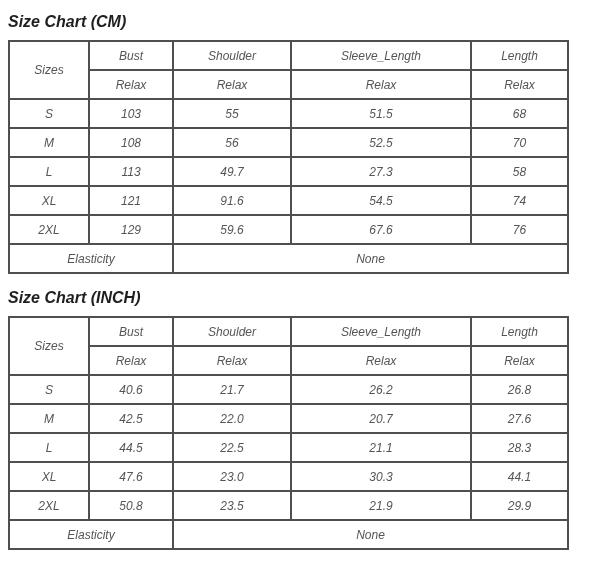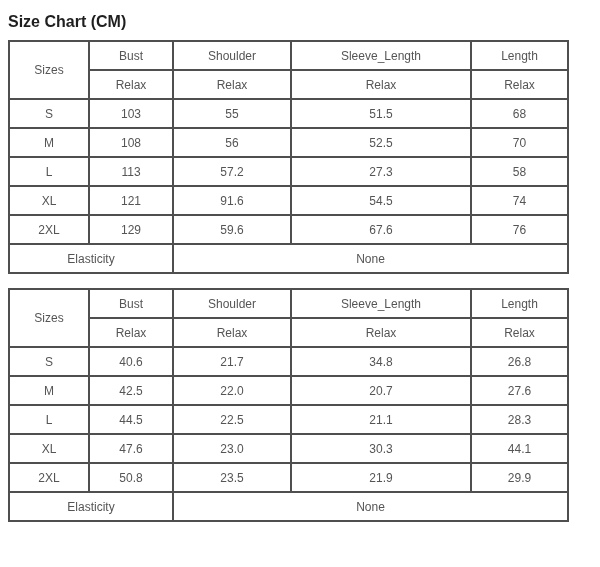--- a/index.html
+++ b/index.html
@@ -1,21 +1,21 @@
 <!DOCTYPE html>
 <html><head>
 <meta charset="utf-8">
 <style>
   html, body { margin: 0; padding: 0; background: #ffffff; }
   body {
     width: 600px; height: 567px;
     font-family: "Liberation Sans", sans-serif;
     overflow: hidden;
   }
-  .page { padding: 12px 8px 0 8px; }
+  .page { padding: 12px 8px 0 8px; font-style: italic; }
   .chart-section { margin: 0; }
   .chart-section.second { margin-top: 14px; }
   h2.chart-title {
     margin: 0 0 9px 0;
     font-size: 16px;
     line-height: 19px;
     font-weight: bold;
     color: #1f1f1f;
   }
   table.size-table {
@@ -79,21 +79,21 @@
         <tr>
           <td>M</td>
           <td>108</td>
           <td>56</td>
           <td>52.5</td>
           <td>70</td>
         </tr>
         <tr>
           <td>L</td>
           <td>113</td>
-          <td>57.2</td>
+          <td>49.7</td>
           <td>27.3</td>
           <td>58</td>
         </tr>
         <tr>
           <td>XL</td>
           <td>121</td>
           <td>91.6</td>
           <td>54.5</td>
           <td>74</td>
         </tr>
@@ -106,20 +106,21 @@
         </tr>
         <tr>
           <td colspan="2">Elasticity</td>
           <td colspan="3">None</td>
         </tr>
       </tbody>
     </table>
   </section>
 
   <section class="chart-section second">
+    <h2 class="chart-title">Size Chart (INCH)</h2>
     <table class="size-table">
       <colgroup>
           <col class="c0">
           <col class="c1">
           <col class="c2">
           <col class="c3">
           <col class="c4">
         </colgroup>
       <tbody>
         <tr>
@@ -132,21 +133,21 @@
         <tr>
           <td>Relax</td>
           <td>Relax</td>
           <td>Relax</td>
           <td>Relax</td>
         </tr>
         <tr>
           <td>S</td>
           <td>40.6</td>
           <td>21.7</td>
-          <td>34.8</td>
+          <td>26.2</td>
           <td>26.8</td>
         </tr>
         <tr>
           <td>M</td>
           <td>42.5</td>
           <td>22.0</td>
           <td>20.7</td>
           <td>27.6</td>
         </tr>
         <tr>

